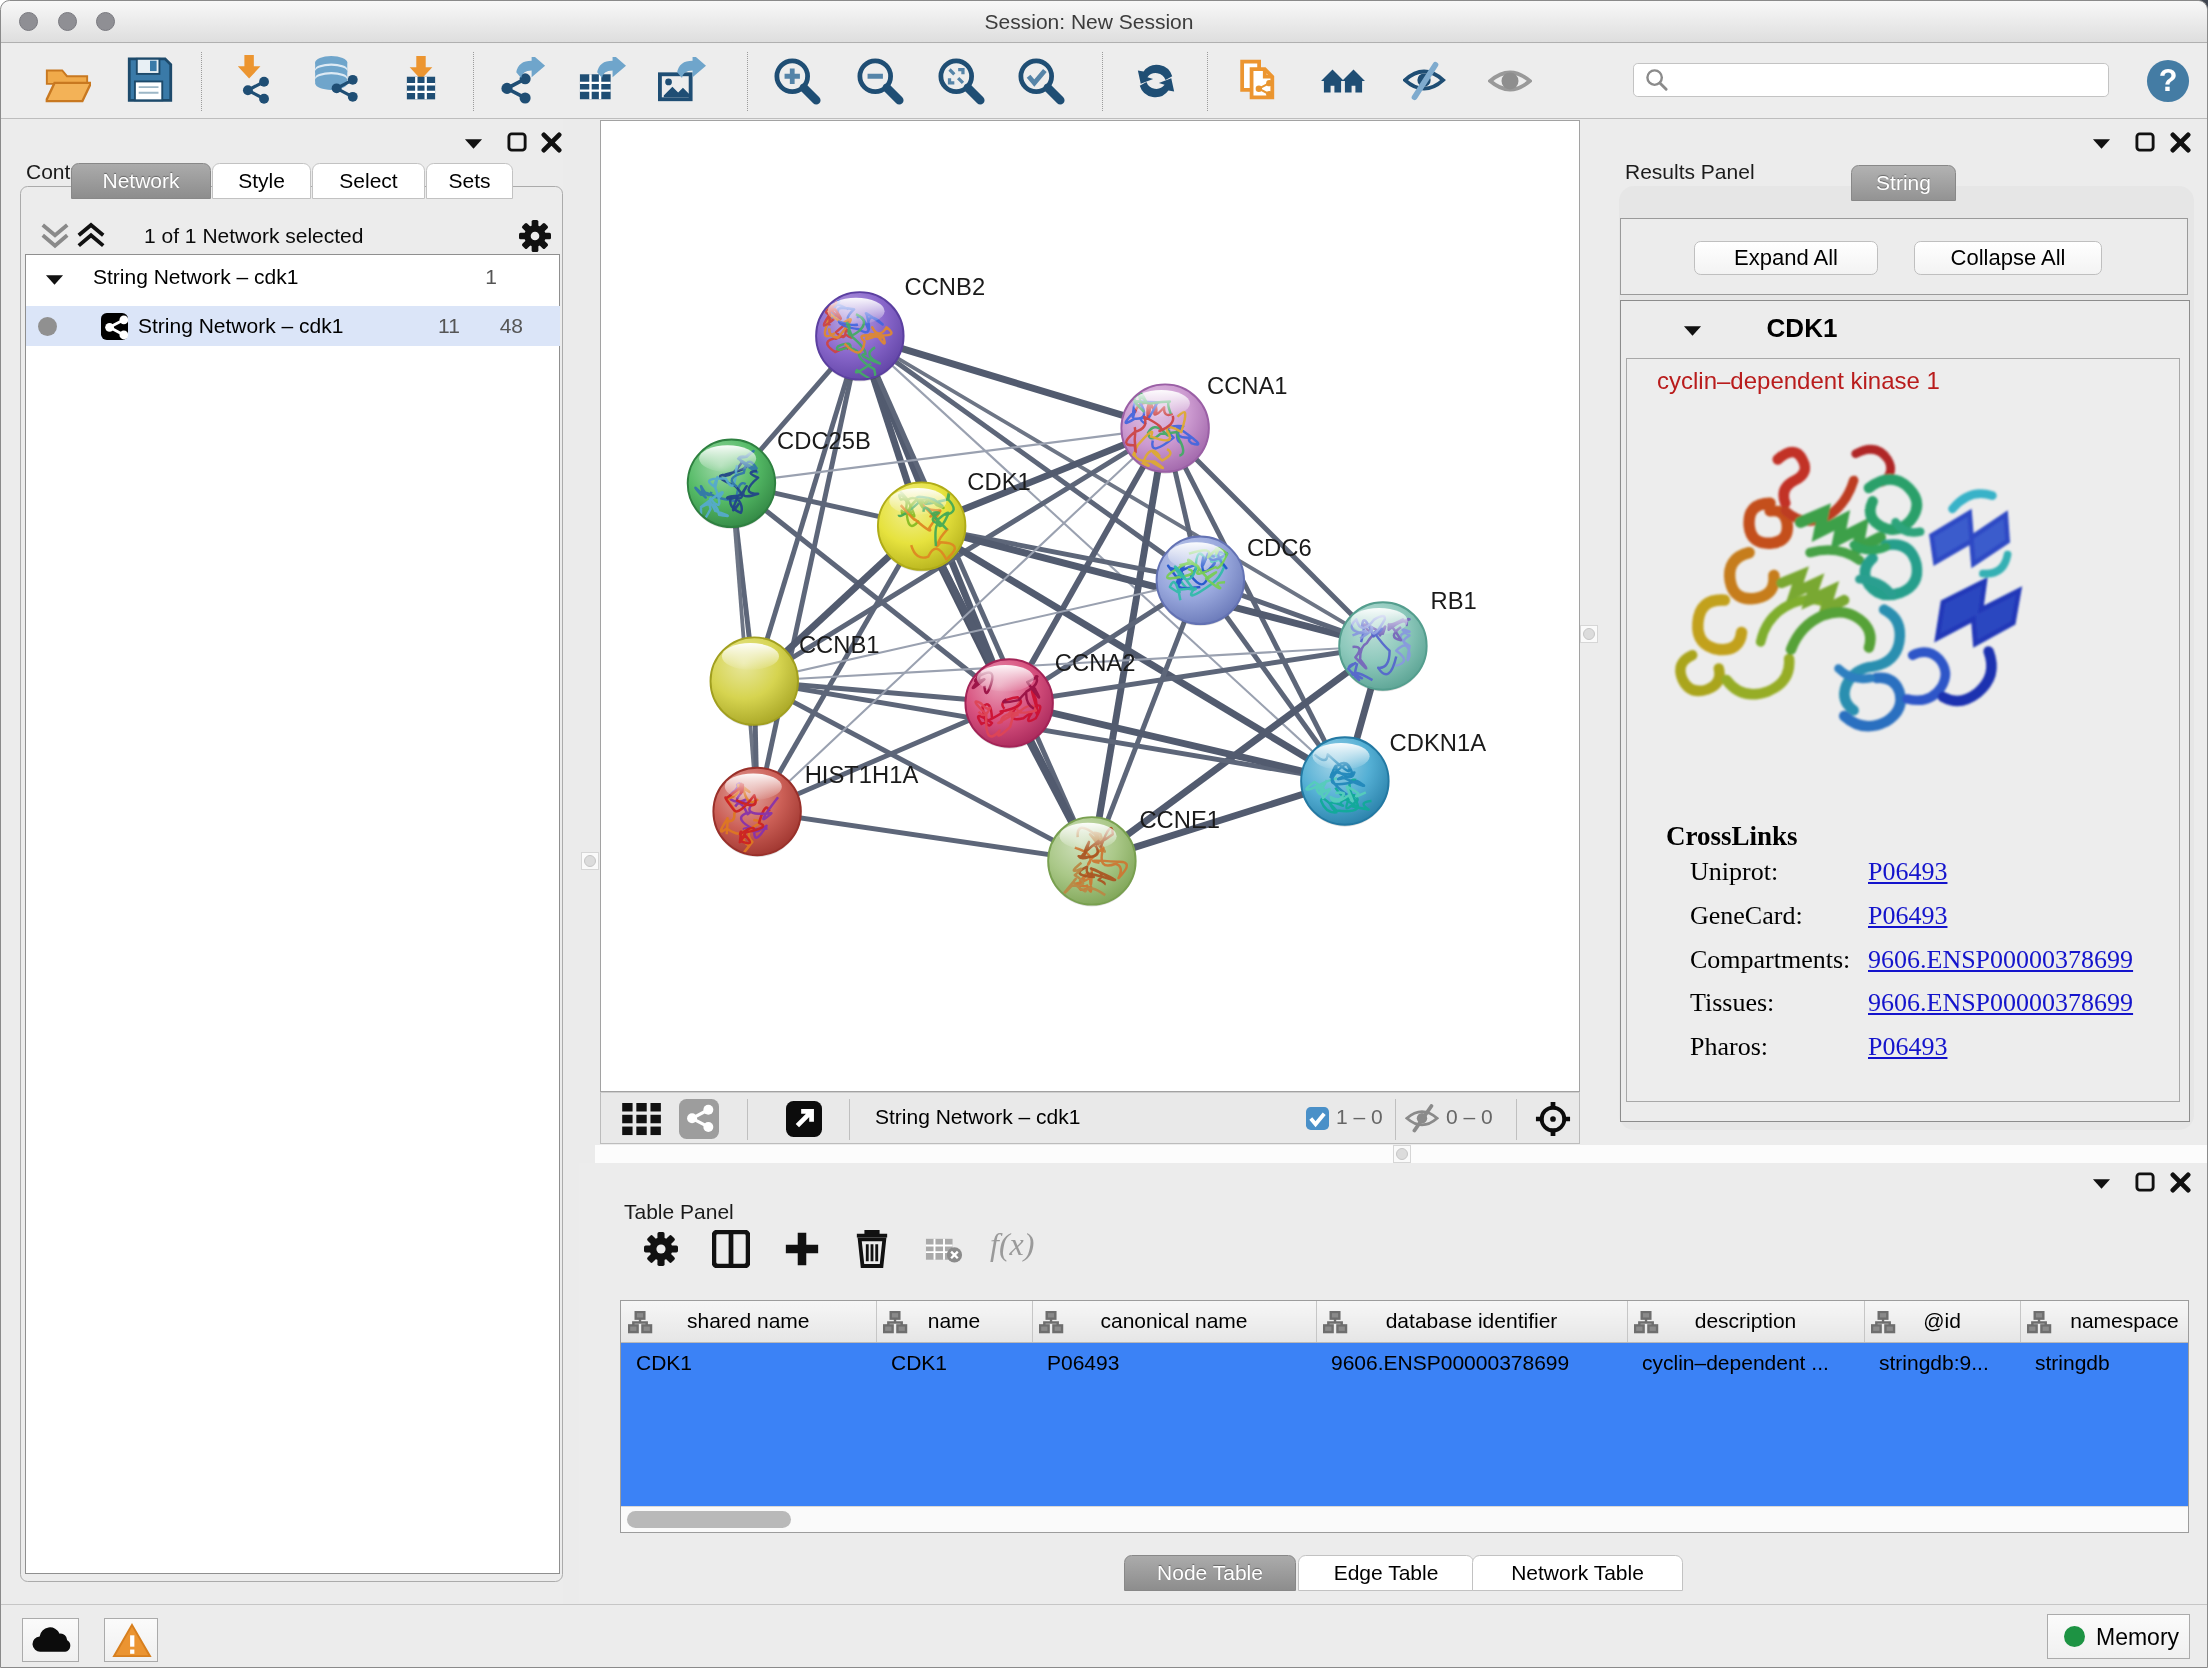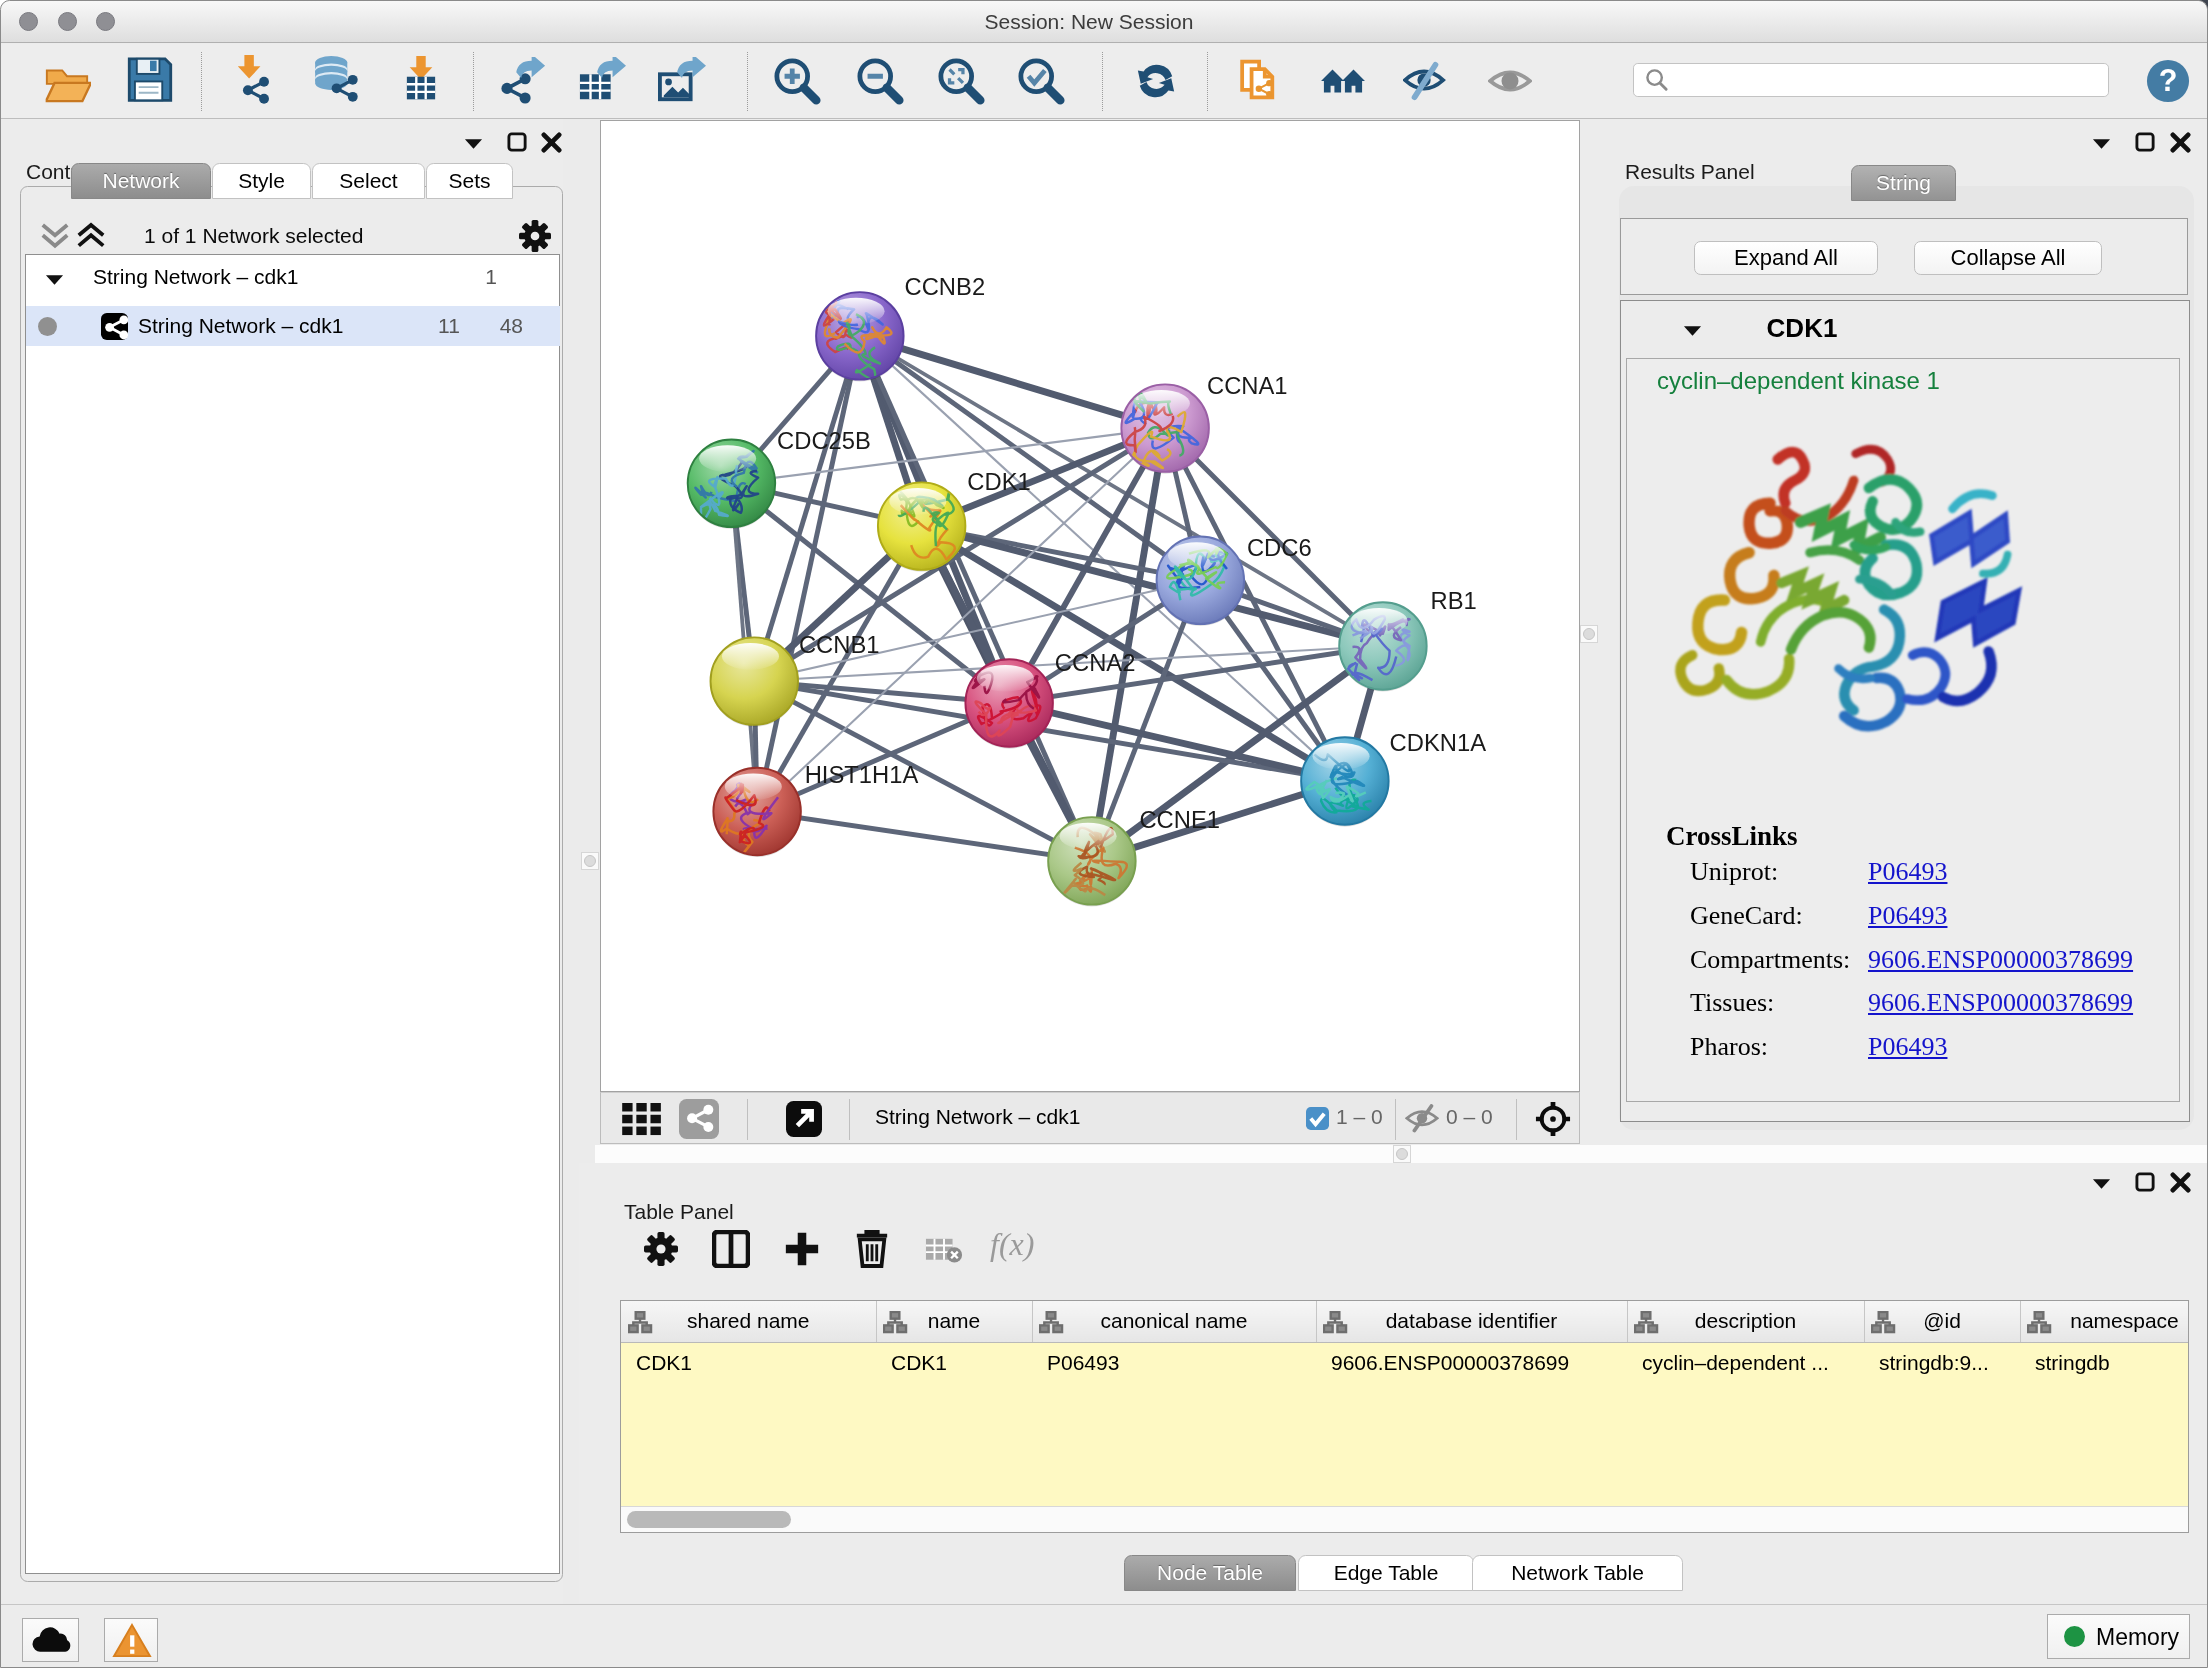--- a/index.html
+++ b/index.html
@@ -597,21 +597,21 @@
 <div class="tab tabsel" style="left:1850px;top:164px;width:105px;background:linear-gradient(#b2b2b2,#939393)">String</div>
 <div class="rbox" style="left:1619px;top:217px;width:568px;height:77px"></div>
 <div class="btn" style="left:1693px;top:240px;width:184px;height:34px;line-height:32px">Expand All</div>
 <div class="btn" style="left:1913px;top:240px;width:188px;height:34px;line-height:32px">Collapse All</div>
 <div class="rbox" style="left:1619px;top:299px;width:570px;height:822px;border-color:#8c8c8c"></div>
 <svg class="abs" style="left:1682px;top:320px" width="19" height="19" viewBox="0 0 20 20">
       <path d="M1 5.6000000000000005 h18 l-9.0 10.0 z" fill="#111"></path>
     </svg>
 <div class="abs" style="left:1706px;top:312px;width:190px;text-align:center;font-size:26px;font-weight:bold;color:#000">CDK1</div>
 <div class="abs" style="left:1625px;top:357px;width:554px;height:744px;background:#ededed;border:1px solid #a8a8a8"></div>
-<div class="abs" style="left:1656px;top:366px;font-size:24px;color:#15803d">cyclin–dependent kinase 1</div>
+<div class="abs" style="left:1656px;top:366px;font-size:24px;color:#b91c1c">cyclin–dependent kinase 1</div>
 
 <svg class="abs" style="left:1657px;top:430px" width="399" height="342" viewBox="0 0 420 360">
 <defs>
         <filter id="pblur" x="-10%" y="-10%" width="120%" height="120%">
           <feGaussianBlur stdDeviation="1.1"></feGaussianBlur>
         </filter>
       </defs>
 <g fill="none" stroke-linecap="round" filter="url(#pblur)">
 <path d="M126 30 q18 -16 26 0 q8 14 -8 22 q-16 8 -10 24" stroke="#c23028" stroke-width="11"></path>
 <path d="M208 24 q22 -12 34 6 q8 14 -6 24" stroke="#b02828" stroke-width="9"></path>
@@ -691,21 +691,21 @@
       <path d="M6 12 h26 l-3 28 h-20 z" fill="none" stroke="#111" stroke-width="4"></path>
       <path d="M14 17 v18 M19 17 v18 M24 17 v18" stroke="#111" stroke-width="3"></path>
     </svg>
     <svg class="abs" style="left:924px;top:1234px" width="38" height="28.5" viewBox="0 0 40 30">
       <rect x="1" y="4" width="28" height="22" fill="#a9a9a9"></rect>
       <path d="M1 11 h28 M1 18 h28 M10 4 v22 M20 4 v22" stroke="#fff" stroke-width="2"></path>
       <circle cx="31" cy="21" r="8" fill="#8b8b8b"></circle>
       <path d="M27.5 17.5 l7 7 M34.5 17.5 l-7 7" stroke="#fff" stroke-width="2.5"></path>
     </svg>
 <div class="abs" style="left:989px;top:1225px;font-size:32px;color:#9a9a9a;font-family:Liberation Serif,serif;font-style:italic">f(x)</div>
-<div class="abs" style="left:619px;top:1299px;width:1569px;height:233px;background:#fef9c3;border:1px solid #9c9c9c;overflow:hidden">
+<div class="abs" style="left:619px;top:1299px;width:1569px;height:233px;background:#3b82f6;border:1px solid #9c9c9c;overflow:hidden">
  <table class="dt">
         <tbody>
           <tr>
             <th style="width:255px"><span style="position:absolute;left:6.7px;top:9.5px"><svg width="25" height="23" viewBox="0 0 26 24">
                   <g fill="none" stroke="#6e6e6e" stroke-width="2.5">
                     <rect x="8" y="1" width="9" height="7" fill="#8a8a8a"></rect>
                     <rect x="1" y="15" width="9" height="7" fill="#8a8a8a"></rect>
                     <rect x="15" y="15" width="9" height="7" fill="#8a8a8a"></rect>
                     <path d="M12.5 8 v4 M5.5 15 v-3 h14 v3"></path>
                   </g>

